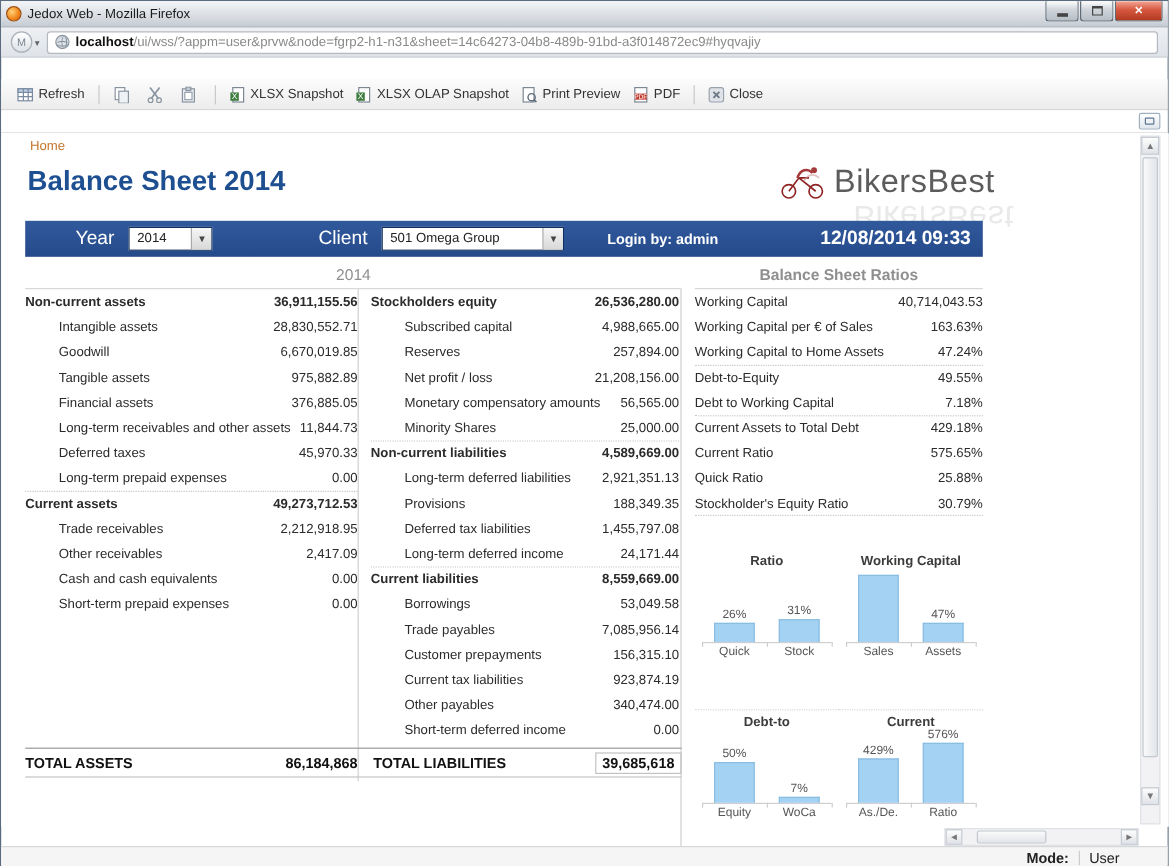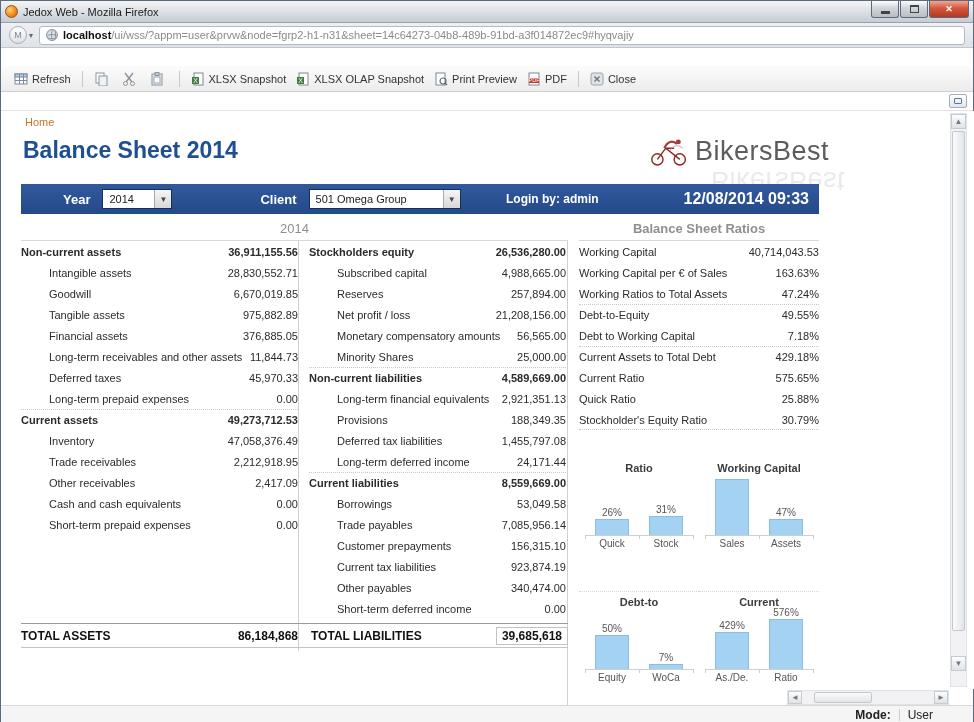--- a/index.html
+++ b/index.html
@@ -70,21 +70,21 @@
   .breadcrumb { position:absolute; left:24px; top:5px; font-size:11px; color:#c4762e; }
   .page-title { position:absolute; left:22px; top:26px; font-size:23px; font-weight:bold; color:#1d4f91; }
 
   .logo { position:absolute; left:648px; top:14px; width:180px; height:52px; display:flex; align-items:center; }
   .logo-text { font-size:27px; color:#5c5c5c; letter-spacing:0.5px; margin-left:4px; }
   .logo-reflect { position:absolute; left:62px; top:40px; font-size:27px; color:#5c5c5c;
     transform:scaleY(-1); opacity:0.13; letter-spacing:0.5px; }
 
   .filterbar { position:absolute; left:20px; top:73px; width:798px; height:30px;
     background:linear-gradient(#30599c,#254a8a); color:#fff; display:flex; align-items:center; }
-  .fb-label { font-size:13px; font-weight:bold; }
+  .fb-label { font-size:16px; font-weight:normal; }
   .fb-select { height:20px; background:#fff; border:1px solid #12305e; display:flex;
     align-items:stretch; color:#222; font-size:11px; }
   .fb-select .sel-text { padding:3px 6px 0 6px; flex:1; white-space:nowrap; overflow:hidden; }
   .fb-select .sel-btn { width:17px; background:linear-gradient(#f6f6f6,#d8d8d8);
     border-left:1px solid #aaa; display:flex; align-items:center; justify-content:center;
     font-size:8px; color:#444; }
   .fb-year-label { margin-left:42px; }
   .fb-year { width:70px; margin-left:12px; }
   .fb-client-label { margin-left:88px; }
   .fb-client { width:152px; margin-left:12px; }
@@ -341,24 +341,20 @@
         </div>
         <div class="trow">
           <span class="lbl ind">Long-term prepaid expenses</span>
           <span class="val">0.00</span>
         </div>
         <div class="trow bold sep">
           <span class="lbl">Current assets</span>
           <span class="val">49,273,712.53</span>
         </div>
         <div class="trow">
-          <span class="lbl ind">Inventory</span>
-          <span class="val">47,058,376.49</span>
-        </div>
-        <div class="trow">
           <span class="lbl ind">Trade receivables</span>
           <span class="val">2,212,918.95</span>
         </div>
         <div class="trow">
           <span class="lbl ind">Other receivables</span>
           <span class="val">2,417.09</span>
         </div>
         <div class="trow">
           <span class="lbl ind">Cash and cash equivalents</span>
           <span class="val">0.00</span>
@@ -392,21 +388,21 @@
         </div>
         <div class="trow">
           <span class="lbl ind">Minority Shares</span>
           <span class="val">25,000.00</span>
         </div>
         <div class="trow bold sep">
           <span class="lbl">Non-current liabilities</span>
           <span class="val">4,589,669.00</span>
         </div>
         <div class="trow">
-          <span class="lbl ind">Long-term financial equivalents</span>
+          <span class="lbl ind">Long-term deferred liabilities</span>
           <span class="val">2,921,351.13</span>
         </div>
         <div class="trow">
           <span class="lbl ind">Provisions</span>
           <span class="val">188,349.35</span>
         </div>
         <div class="trow">
           <span class="lbl ind">Deferred tax liabilities</span>
           <span class="val">1,455,797.08</span>
         </div>
@@ -447,21 +443,21 @@
     <div class="col col-ratios" id="ratios-rows">
         <div class="trow">
           <span class="lbl">Working Capital</span>
           <span class="val">40,714,043.53</span>
         </div>
         <div class="trow">
           <span class="lbl">Working Capital per € of Sales</span>
           <span class="val">163.63%</span>
         </div>
         <div class="trow">
-          <span class="lbl">Working Ratios to Total Assets</span>
+          <span class="lbl">Working Capital to Home Assets</span>
           <span class="val">47.24%</span>
         </div>
         <div class="trow sep">
           <span class="lbl">Debt-to-Equity</span>
           <span class="val">49.55%</span>
         </div>
         <div class="trow">
           <span class="lbl">Debt to Working Capital</span>
           <span class="val">7.18%</span>
         </div>

